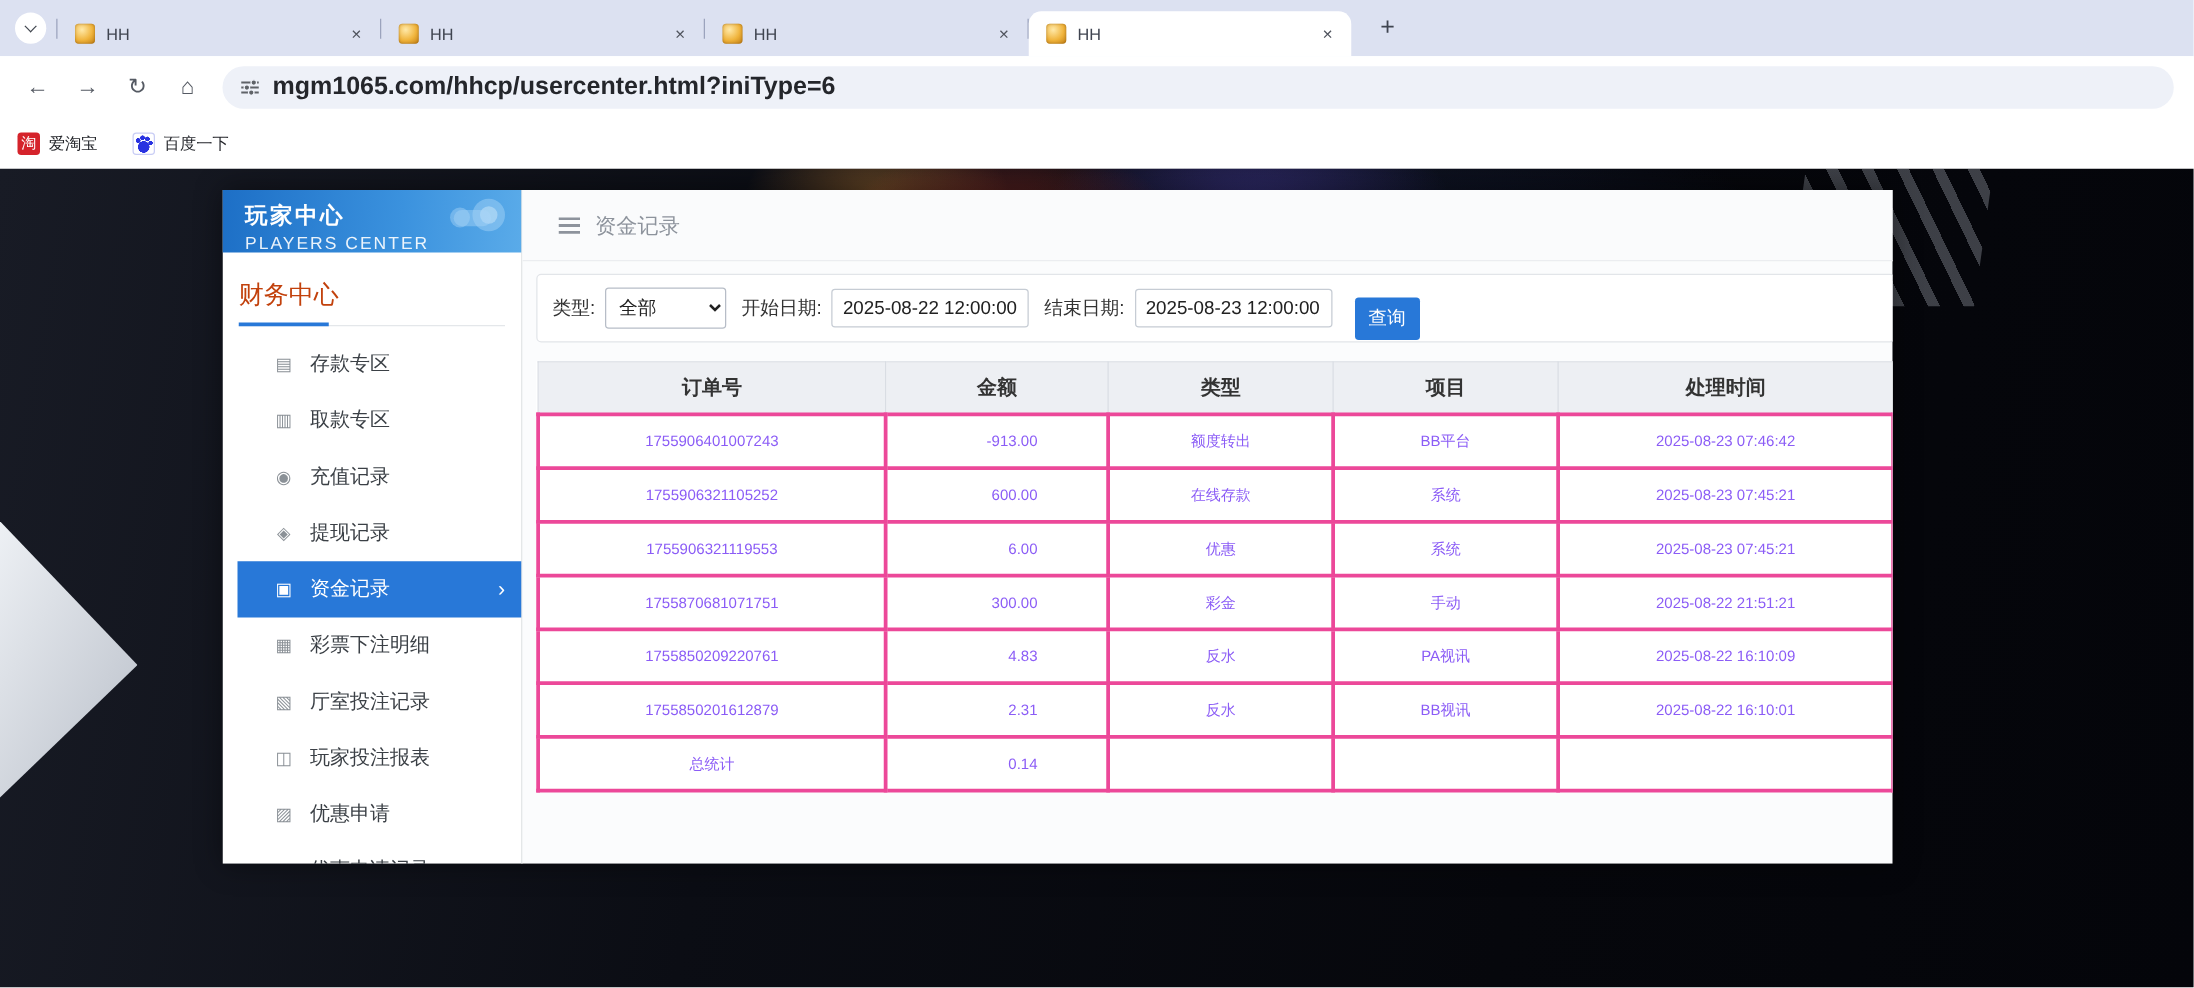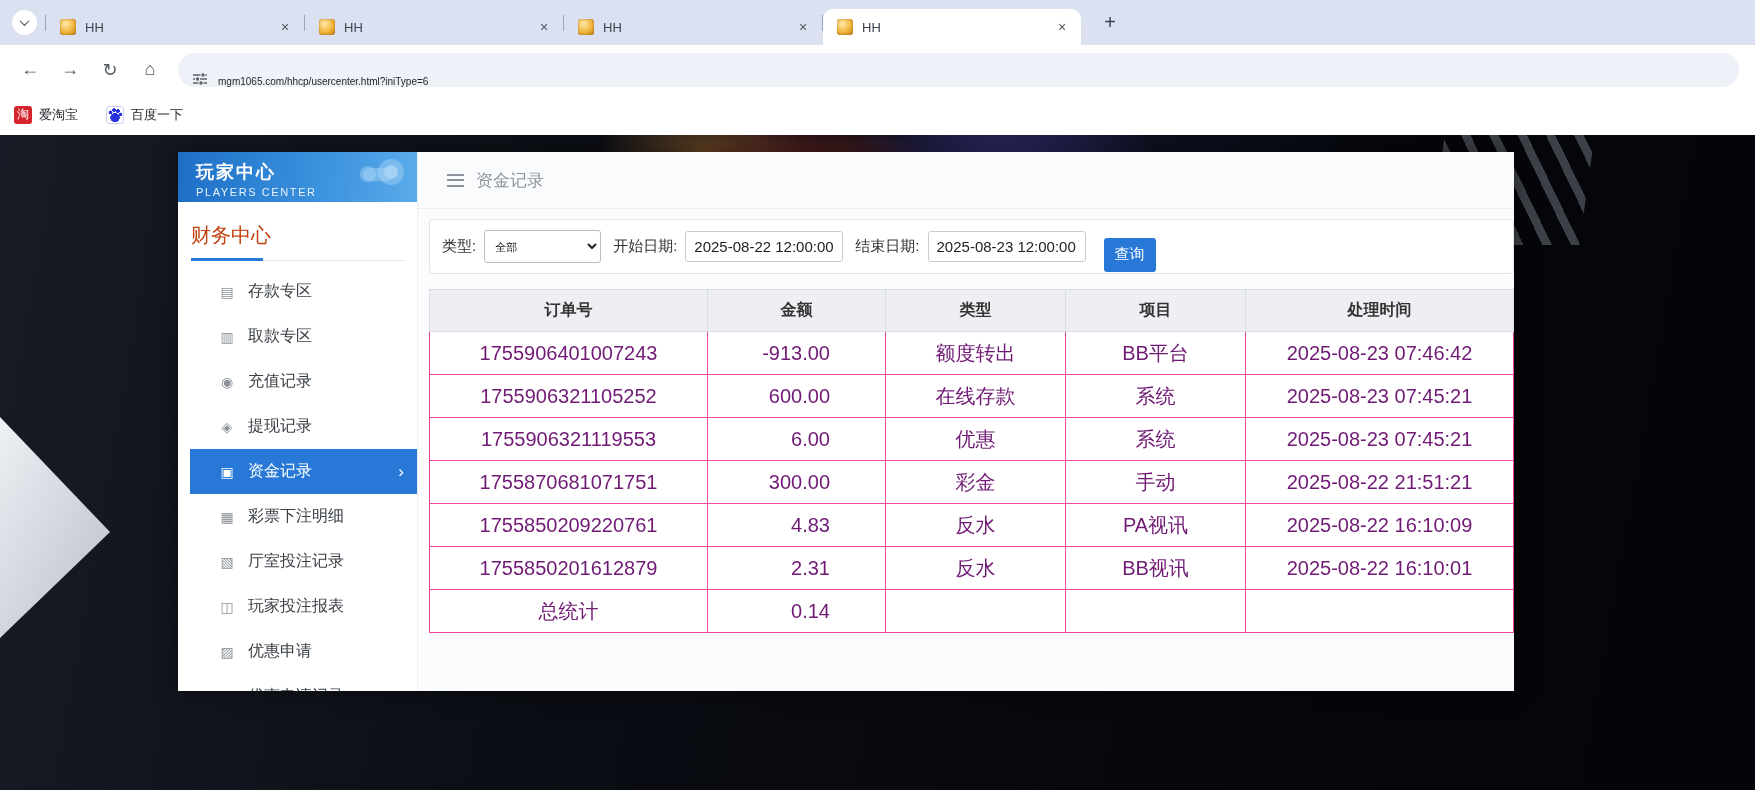--- a/index.html
+++ b/index.html
@@ -13,21 +13,21 @@
   .tab { width:258px; height:36px; display:flex; align-items:center; padding:0 10px 0 14px; color:#3f4450; font-size:13px; cursor:pointer; flex:none; }
   .tab.active { background:#fff; border-radius:10px 10px 0 0; }
   .favicon { width:16px; height:16px; border-radius:3px; background:radial-gradient(circle at 35% 30%, #ffe9a8, #f0b43c 55%, #c07d12); box-shadow:inset 0 0 2px rgba(120,70,0,.6); margin-right:9px; flex:none; }
   .tab-title { flex:1; overflow:hidden; white-space:nowrap; }
   .tab-close { width:18px; height:18px; border-radius:50%; display:flex; align-items:center; justify-content:center; font-size:14px; color:#50545e; flex:none; }
   .tab-sep { width:1px; height:16px; background:#9ba3bd; align-self:center; flex:none; }
   .new-tab { width:26px; height:26px; align-self:center; margin-left:16px; display:flex; align-items:center; justify-content:center; font-size:20px; color:#3f4450; border-radius:50%; cursor:pointer; }
 
   .nav-bar { height:49px; background:#fff; display:flex; align-items:center; padding:0 16px 0 10px; }
   .nav-icon { width:34px; height:34px; display:flex; align-items:center; justify-content:center; font-size:18px; color:#555a63; border-radius:50%; margin:0 3px; cursor:pointer; }
-  .url-bar { flex:1; height:34px; background:#eef1f8; border-radius:17px; margin-left:8px; display:flex; align-items:flex-end; padding:0 14px; font-size:10px; color:#24262b; cursor:text; }
+  .url-bar { flex:1; height:34px; background:#eef1f8; border-radius:17px; margin-left:8px; display:flex; align-items:center; padding:0 14px; font-size:20px; color:#24262b; cursor:text;font-weight:bold; }
   .site-icon { display:flex; margin-right:10px; }
 
   .bookmarks-bar { height:41px; background:#fff; display:flex; align-items:center; padding-left:14px; }
   .bookmark { display:flex; align-items:center; margin-right:28px; font-size:13px; color:#24262b; cursor:pointer; }
   .bm-icon { width:18px; height:18px; border-radius:3px; margin-right:7px; flex:none; }
   .bm-taobao { background:#d5232b; color:#fff; font-size:12px; display:flex; align-items:center; justify-content:center; }
   .bm-baidu { border:1px solid #c9cdf5; background:
       radial-gradient(circle at 50% 66%, #2932e1 0 34%, transparent 36%),
       radial-gradient(circle at 22% 34%, #2932e1 0 11%, transparent 13%),
       radial-gradient(circle at 44% 20%, #2932e1 0 11%, transparent 13%),
@@ -45,45 +45,45 @@
   .tri { position:absolute; left:-2px; top:280px; width:112px; height:225px; background:linear-gradient(120deg,#eef1f5,#b9bfc9); clip-path:polygon(0 0,100% 52%,0 100%); }
   .streaks { position:absolute; right:168px; top:0; width:150px; height:110px; opacity:.5; transform:skewX(-8deg);
     background:repeating-linear-gradient(58deg, rgba(210,216,228,.55) 0 8px, rgba(210,216,228,0) 8px 24px); }
 
   .card { position:absolute; left:178px; top:17px; width:1336px; height:539px; display:flex; overflow:hidden; box-shadow:0 0 22px rgba(0,0,0,.45); }
 
   
   .sidebar { width:239px; background:#fff; flex:none; }
   .sidebar-header { height:50px; background:linear-gradient(95deg,#1d6fc6,#3b92de 60%,#5aabe9); padding:8px 0 0 18px; color:#fff; position:relative; overflow:hidden; }
   .sb-title { font-size:18px; font-weight:700; letter-spacing:2px; }
-  .sb-subtitle { font-size:11px; letter-spacing:1.6px; opacity:.9; margin-top:2px; }
+  .sb-subtitle { font-size:14px; letter-spacing:1.6px; opacity:.9; margin-top:2px; }
   .gamepad { position:absolute; right:8px; top:4px; opacity:.75; }
   .section { padding:20px 13px 0 13px; color:#c2410c; font-size:20px; }
   .section-line { margin:11px 13px 0 13px; height:1px; background:#e4e7ea; position:relative; }
   .section-line::before { content:""; position:absolute; left:0; top:-2px; width:72px; height:3px; background:#2878d8; }
   .menu { padding-top:8px; }
   .menu-item { height:45px; display:flex; align-items:center; padding-left:40px; font-size:16px; color:#3b4046; cursor:pointer; position:relative; }
   .mi-icon { width:18px; margin-right:12px; color:#8b9197; font-size:14px; text-align:center; flex:none; }
   .menu-item.active { margin-left:12px; padding-left:28px; background:#2878d8; color:#fff; }
   .menu-item.active .mi-icon { color:#fff; }
   .mi-chevron { position:absolute; right:13px; font-size:17px; }
 
   
   .main { flex:1; background:#fbfcfd; border-left:1px solid #eceef0; display:flex; flex-direction:column; }
   .main-header { height:57px; flex:none; display:flex; align-items:center; padding-left:29px; color:#8d939c; font-size:17px; border-bottom:1px solid #ebedf0; background:#fafbfc; }
   .hamburger { width:17px; height:13px; margin-right:12px; flex:none;
     background:linear-gradient(#8d939c 0 2px, transparent 2px 5.5px, #8d939c 5.5px 7.5px, transparent 7.5px 11px, #8d939c 11px 13px); }
   .filter-card { margin:10px 11px 15px; background:#fff; border:1px solid #e2e5e9; border-radius:4px; height:55px; display:flex; align-items:center; padding:0 12px; font-size:15px; color:#333; flex:none; }
   .f-label { margin-right:8px; white-space:nowrap; }
-  .f-select { width:117px; height:33px; border:1px solid #b7bdc7; border-radius:3px; font-size:11px; padding-left:6px; color:#222; background:#fff; margin-right:12px; font-family:inherit; }
+  .f-select { width:97px; height:33px; border:1px solid #b7bdc7; border-radius:3px; font-size:15px; padding-left:6px; color:#222; background:#fff; margin-right:12px; font-family:inherit; }
   .f-input { width:158px; height:31px; border:1px solid #c6ccd4; border-radius:3px; font-size:15px; padding:0 8px; color:#222; margin-right:12px; font-family:inherit; }
   .f-button { width:52px; height:34px; background:#2878d8; color:#fff; border:none; border-radius:3px; font-size:15px; margin-left:6px; cursor:pointer; font-family:inherit;margin-top:16px; }
   .data-table { border-collapse:collapse; margin:0 11px; width:calc(100% - 22px); background:#fff; table-layout:fixed; }
   .data-table th { height:42px; background:#edeff3; border:1px solid #d9dde3; font-size:16px; color:#333; font-weight:700; }
-  .data-table td { height:43px; border:1px solid #ec4899; font-size:20px; color:#701a75; text-align:center; overflow:hidden; white-space:nowrap; }
+  .data-table td { height:43px; border:3px solid #ec4899; font-size:12px; color:#8b5cf6; text-align:center; overflow:hidden; white-space:nowrap; }
   .data-table td.amt { text-align:right; padding-right:55px; }
 </style>
 </head>
 <body>
 
 <div class="tab-strip">
   <div class="tab-search">
     <span class="chev"></span>
   </div>
   <span class="tab-sep"></span>

